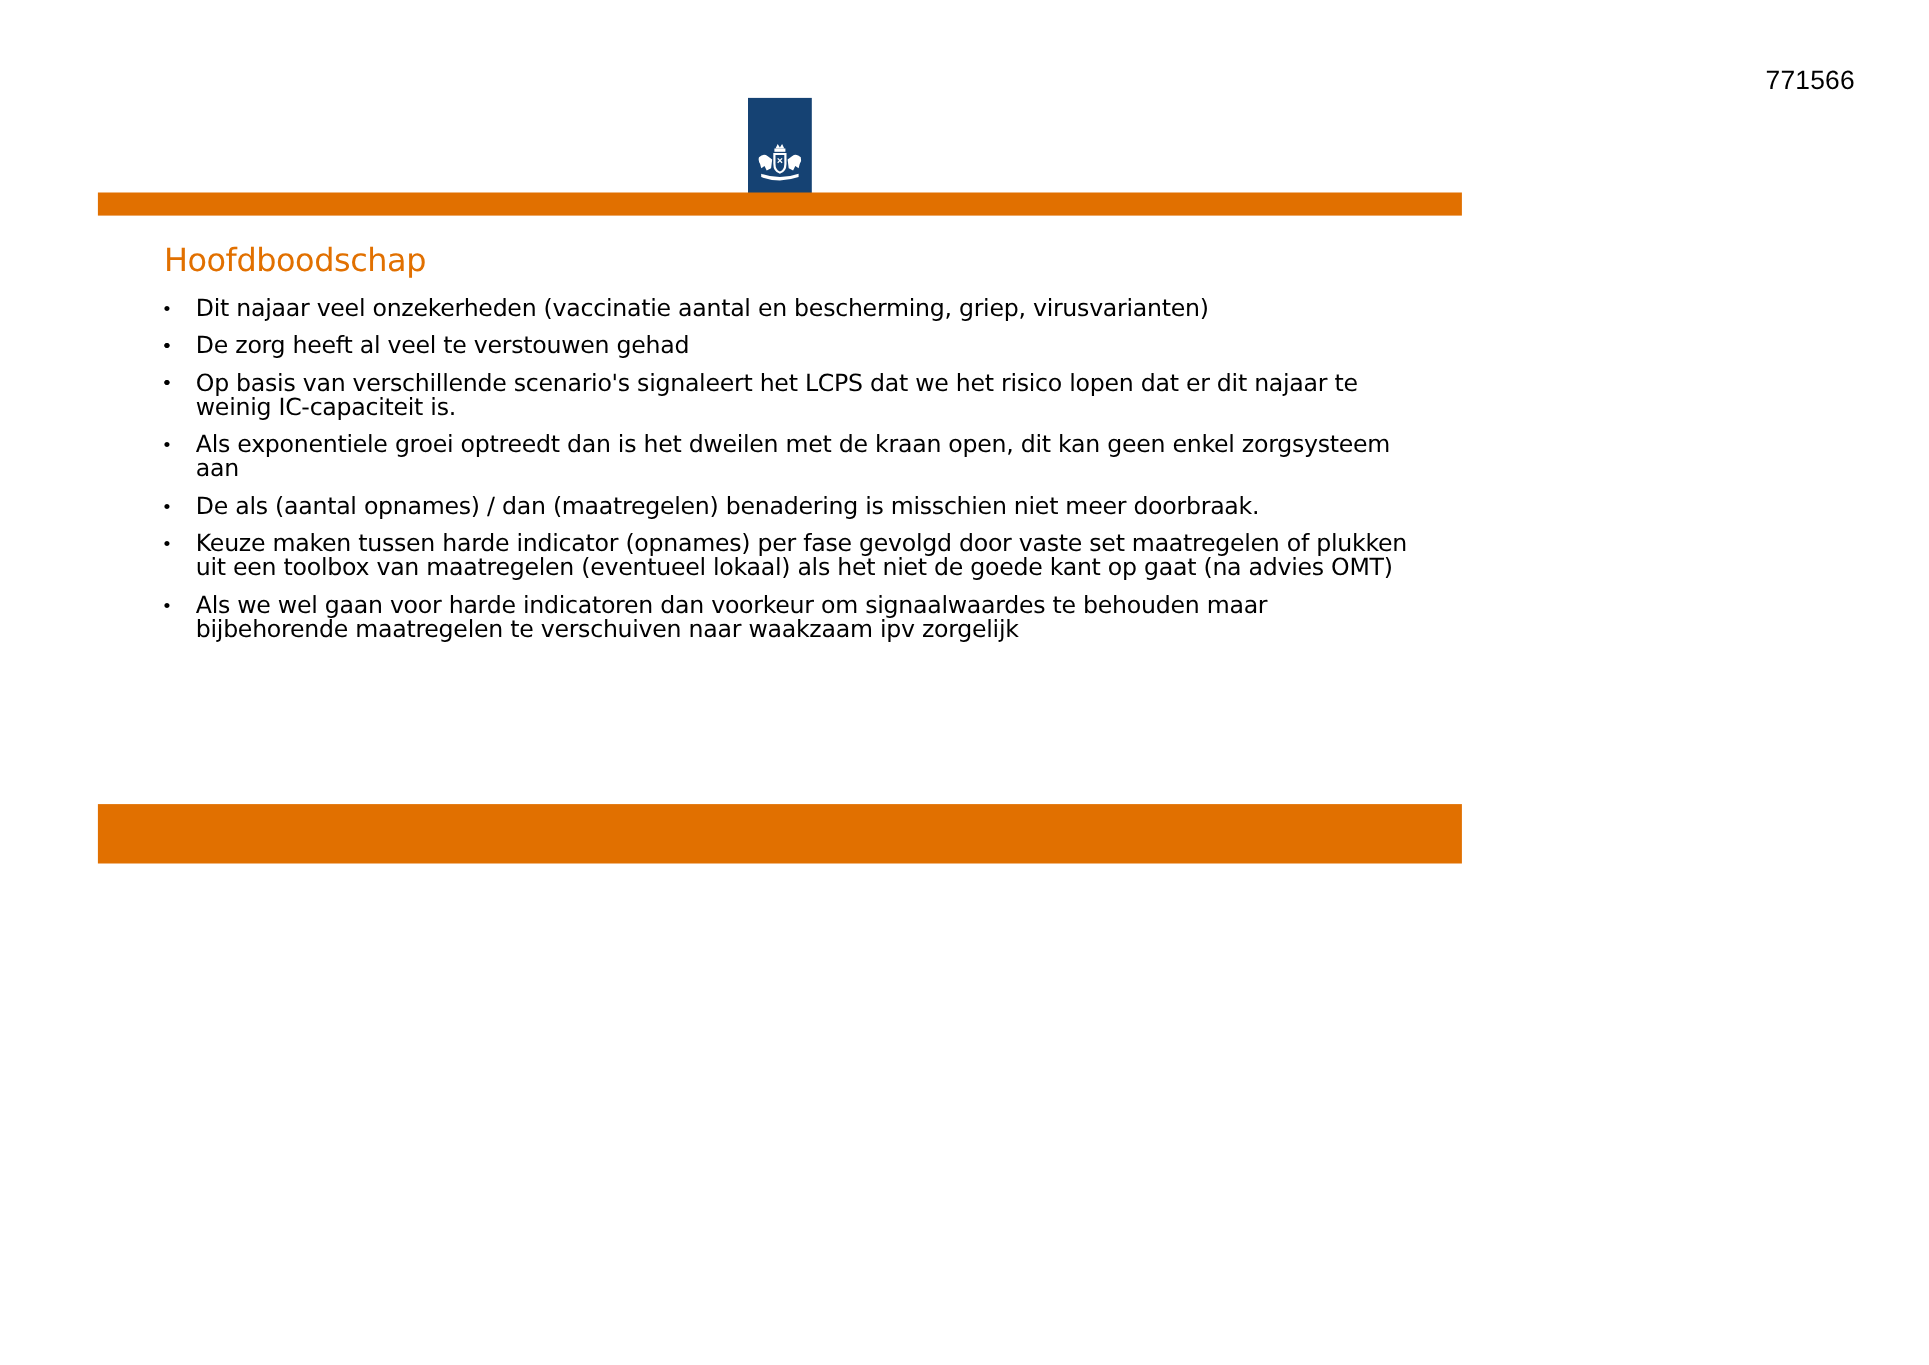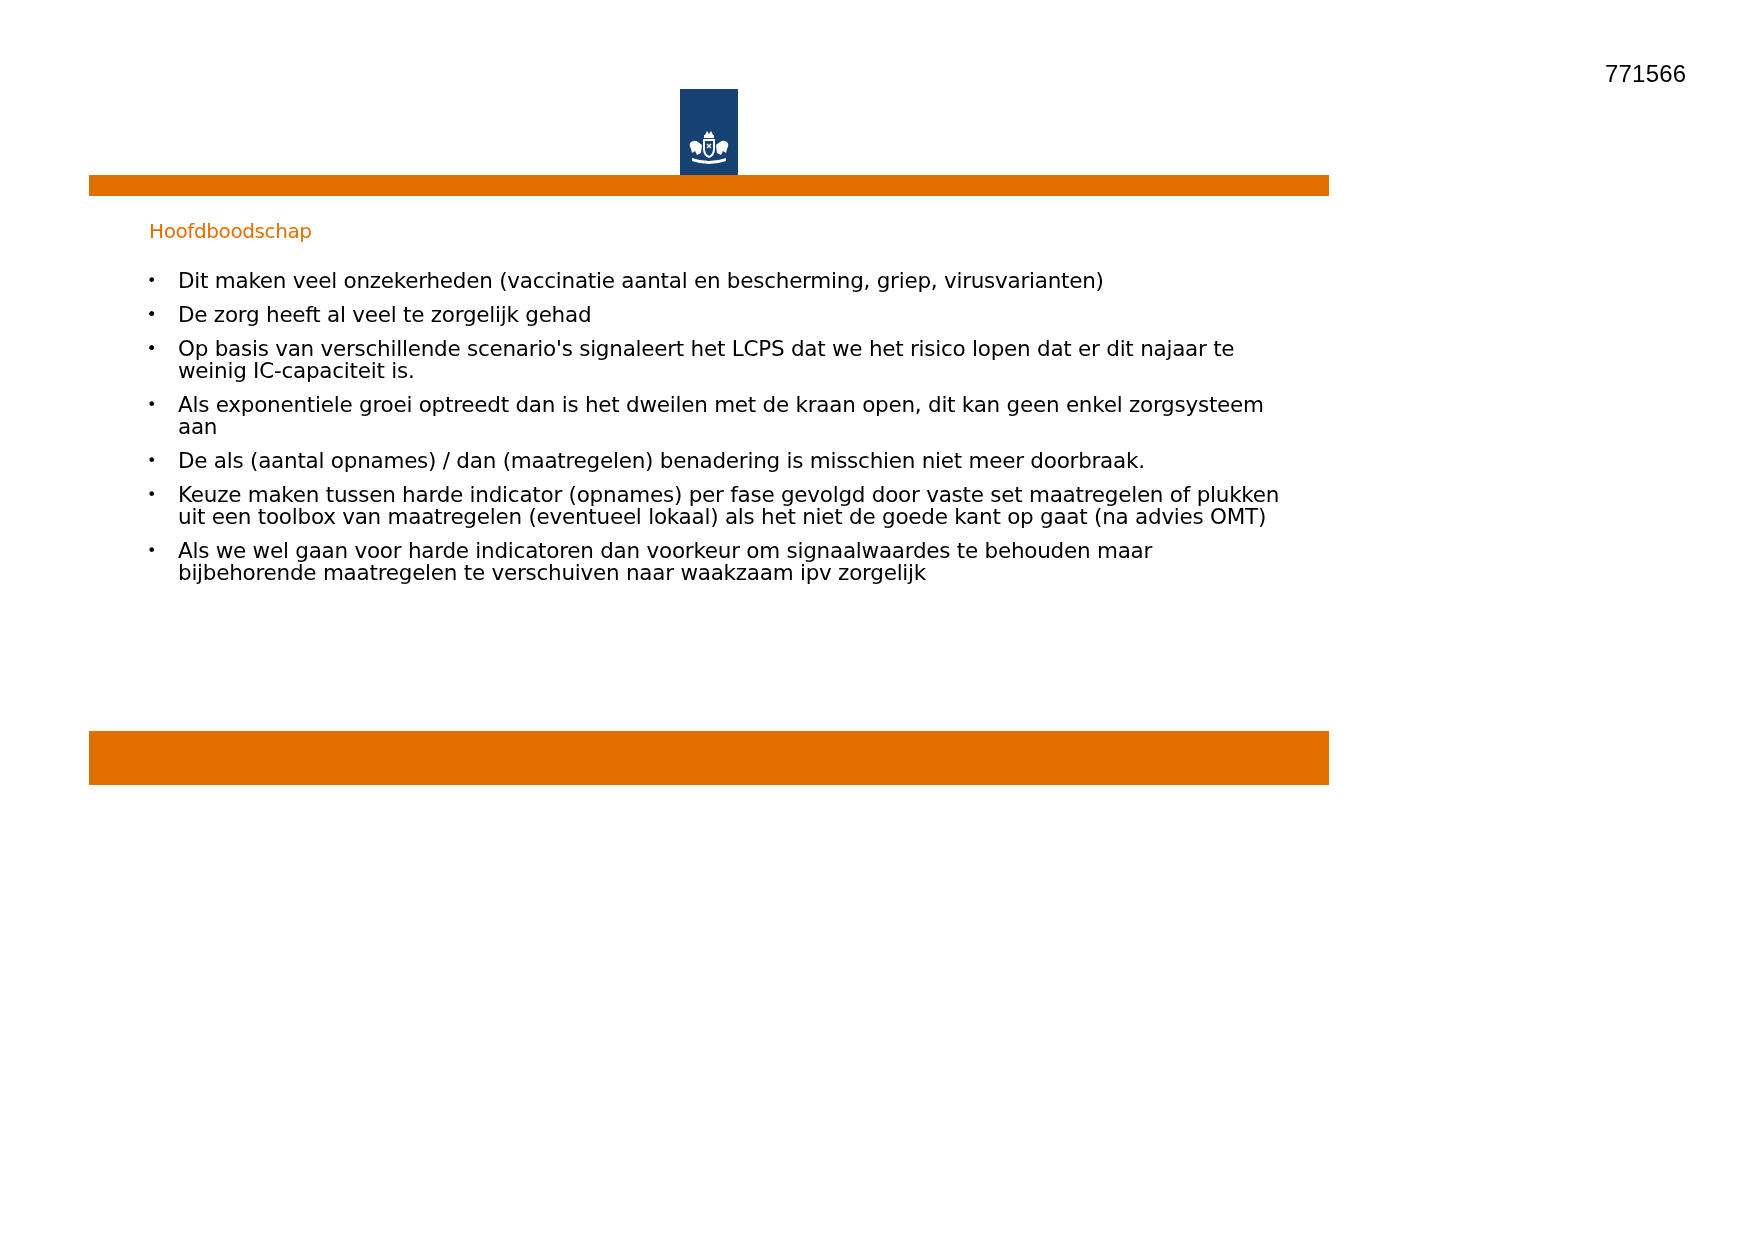--- a/index.html
+++ b/index.html
@@ -52,21 +52,21 @@
       top: 731px;
       width: 1240px;
       height: 54px;
       background: #e17000;
     }
     .title {
       position: absolute;
       left: 149px;
       top: 219px;
       font-family: "DejaVu Sans", sans-serif;
-      font-size: 20px;
+      font-size: 29px;
       color: #e17000;
       letter-spacing: -0.4px;
       margin: 0;
       font-weight: normal;
     }
     .bullets {
       position: absolute;
       left: 147px;
       top: 270px;
       width: 1140px;
@@ -114,28 +114,28 @@
   </svg>
 </div>
 
 <div class="bar-top"></div>
 
 <h1 class="title">Hoofdboodschap</h1>
 
 <ul class="bullets">
   <li class="bullet">
     <span class="dot">•</span>
-    <span>Dit maken veel onzekerheden (vaccinatie aantal en bescherming, griep, virusvarianten)</span>
+    <span>Dit najaar veel onzekerheden (vaccinatie aantal en bescherming, griep, virusvarianten)</span>
   </li>
   <li class="bullet">
     <span class="dot">•</span>
   </li>
   <li class="bullet">
     <span class="dot">•</span>
-    <span>De zorg heeft al veel te zorgelijk gehad</span>
+    <span>De zorg heeft al veel te verstouwen gehad</span>
   </li>
   <li class="bullet">
     <span class="dot">•</span>
   </li>
   <li class="bullet">
     <span class="dot">•</span>
     <span>Op basis van verschillende scenario's signaleert het LCPS dat we het risico lopen dat er dit najaar te weinig IC-capaciteit is.</span>
   </li>
   <li class="bullet">
     <span class="dot">•</span>

